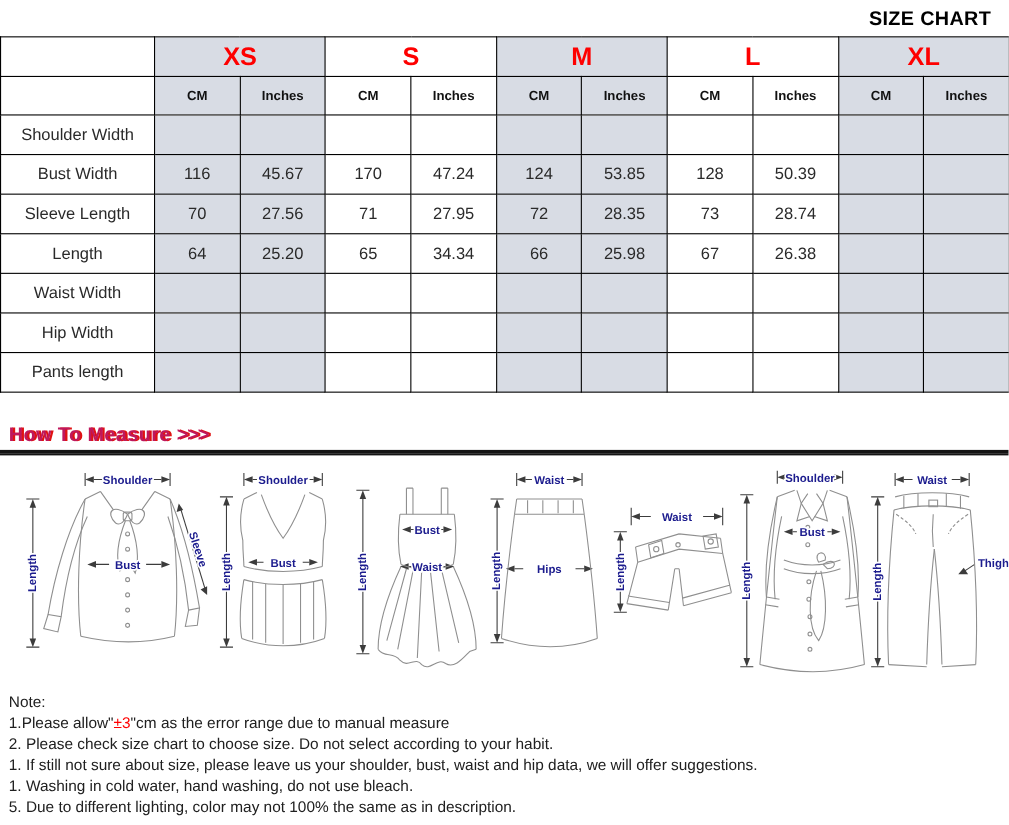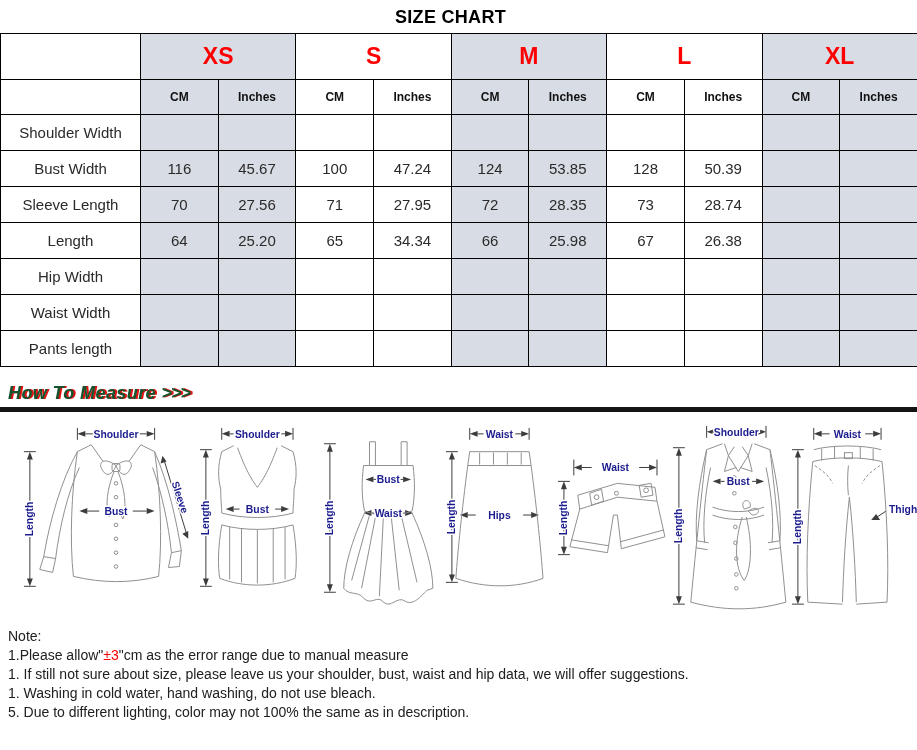--- a/index.html
+++ b/index.html
@@ -2,38 +2,38 @@
 <html><head>
 <meta charset="utf-8">
 <style>
   * { box-sizing: border-box; }
   html,body { margin:0; padding:0; }
   body {
     width:917px; height:750px; background:#fff; overflow:hidden;
     font-family:"Liberation Sans", sans-serif; color:#222;
   }
   .title {
-    text-align:center; font-size:18px; font-weight:bold; color:#000;
+    text-align:right; font-size:18px; font-weight:bold; color:#000;
     padding:7px 16px 5px 0; letter-spacing:0.3px;
   }
   table.sc { border-collapse:collapse; table-layout:fixed; width:917px; }
   table.sc td { border:1px solid #000; text-align:center; vertical-align:middle; overflow:hidden; padding:0; }
-  tr.sizes td { height:46px; font-size:23px; font-weight:bold; color:#fe0000; }
+  tr.sizes td { height:36px; font-size:23px; font-weight:bold; color:#fe0000; }
   tr.unit  td { height:35px; font-size:12px; font-weight:bold; color:#111; }
   tbody.vals td { height:36px; font-size:15px; color:#2a2a2a; }
   td.rowlabel { font-size:12.5px; color:#1c1c1c;margin-top:44px; }
   tr.cols  > td:nth-child(2), tr.cols > td:nth-child(3),
   tr.cols  > td:nth-child(6), tr.cols > td:nth-child(7),
   tr.cols  > td:nth-child(10), tr.cols > td:nth-child(11) { background:#d8dce4; }
   tr.sizes > td:nth-child(2), tr.sizes > td:nth-child(4),
   tr.sizes > td:nth-child(6) { background:#d8dce4; }
 
   .howto {
-    margin:16px 0 3px 8px; font-size:18px; font-weight:bold;
-    color:#14532d; text-shadow:2px 0 0 #e01212; letter-spacing:0.4px;font-style:italic;
+    margin:28px 0 3px 8px; font-size:18px; font-weight:bold;
+    color:#be185d; text-shadow:2px 0 0 #e01212; letter-spacing:0.4px;
   }
   .howto .chev { letter-spacing:-1px; }
   .rule { height:2px; border-top:3px solid #141414; border-bottom:2px solid #141414; width:917px; }
 
   .garments { display:flex; align-items:flex-start; padding-left:16px; margin-top:9px; height:198px; }
   .garment  { stroke:#8f8f8f; fill:none; stroke-width:1; }
   .dim      { stroke:#3c3c3c; fill:none; stroke-width:1; }
   .dimf     { fill:#3c3c3c; stroke:none; }
   .dimlabel {
     font-family:"Liberation Sans", sans-serif; font-size:10.5px; font-weight:bold;
@@ -98,21 +98,21 @@
       <td></td>
       <td></td>
       <td></td>
       <td></td>
       <td></td>
     </tr>
     <tr class="cols">
       <td class="rowlabel">Bust Width</td>
       <td>116</td>
       <td>45.67</td>
-      <td>100</td>
+      <td>170</td>
       <td>47.24</td>
       <td>124</td>
       <td>53.85</td>
       <td>128</td>
       <td>50.39</td>
       <td></td>
       <td></td>
     </tr>
     <tr class="cols">
       <td class="rowlabel">Sleeve Length</td>
@@ -134,34 +134,34 @@
       <td>65</td>
       <td>34.34</td>
       <td>66</td>
       <td>25.98</td>
       <td>67</td>
       <td>26.38</td>
       <td></td>
       <td></td>
     </tr>
     <tr class="cols">
+      <td class="rowlabel">Waist Width</td>
+      <td></td>
+      <td></td>
+      <td></td>
+      <td></td>
+      <td></td>
+      <td></td>
+      <td></td>
+      <td></td>
+      <td></td>
+      <td></td>
+    </tr>
+    <tr class="cols">
       <td class="rowlabel">Hip Width</td>
-      <td></td>
-      <td></td>
-      <td></td>
-      <td></td>
-      <td></td>
-      <td></td>
-      <td></td>
-      <td></td>
-      <td></td>
-      <td></td>
-    </tr>
-    <tr class="cols">
-      <td class="rowlabel">Waist Width</td>
       <td></td>
       <td></td>
       <td></td>
       <td></td>
       <td></td>
       <td></td>
       <td></td>
       <td></td>
       <td></td>
       <td></td>
@@ -425,16 +425,17 @@
     <text class="dimlabel" x="60" y="16">Waist</text>
     <text class="dimlabel" transform="rotate(-90 10 106)" x="10" y="109">Length</text>
     <text class="dimlabel start" x="102" y="92">Thigh</text>
   </svg>
 
 </div>
 
 <div class="notes">
   <div>Note:</div>
   <div><span>1.Please allow"</span><span class="red">±3</span><span>"cm as the error range due to manual measure</span></div>
+  <div>2. Please check size chart to choose size. Do not select according to your habit.</div>
   <div>1. If still not sure about size, please leave us your shoulder, bust, waist and hip data, we will offer suggestions.</div>
   <div>1. Washing in cold water, hand washing, do not use bleach.</div>
   <div>5. Due to different lighting, color may not 100% the same as in description.</div>
 </div>
 
 </body></html>

